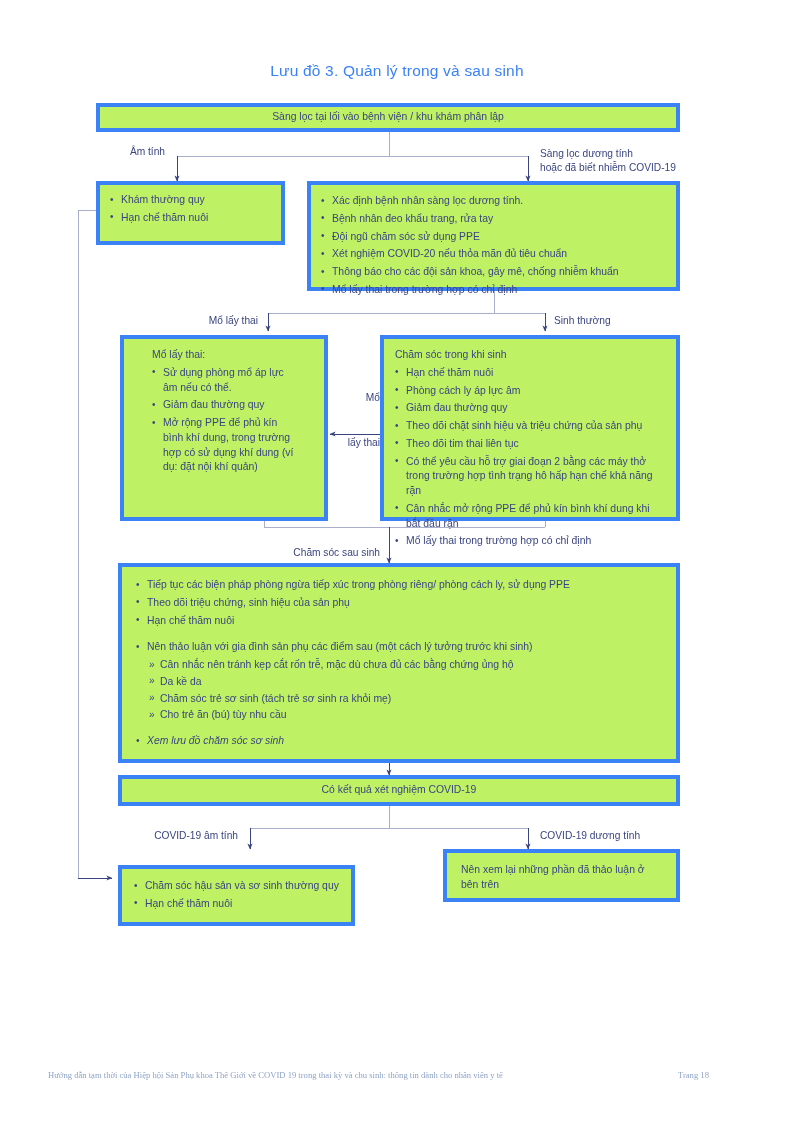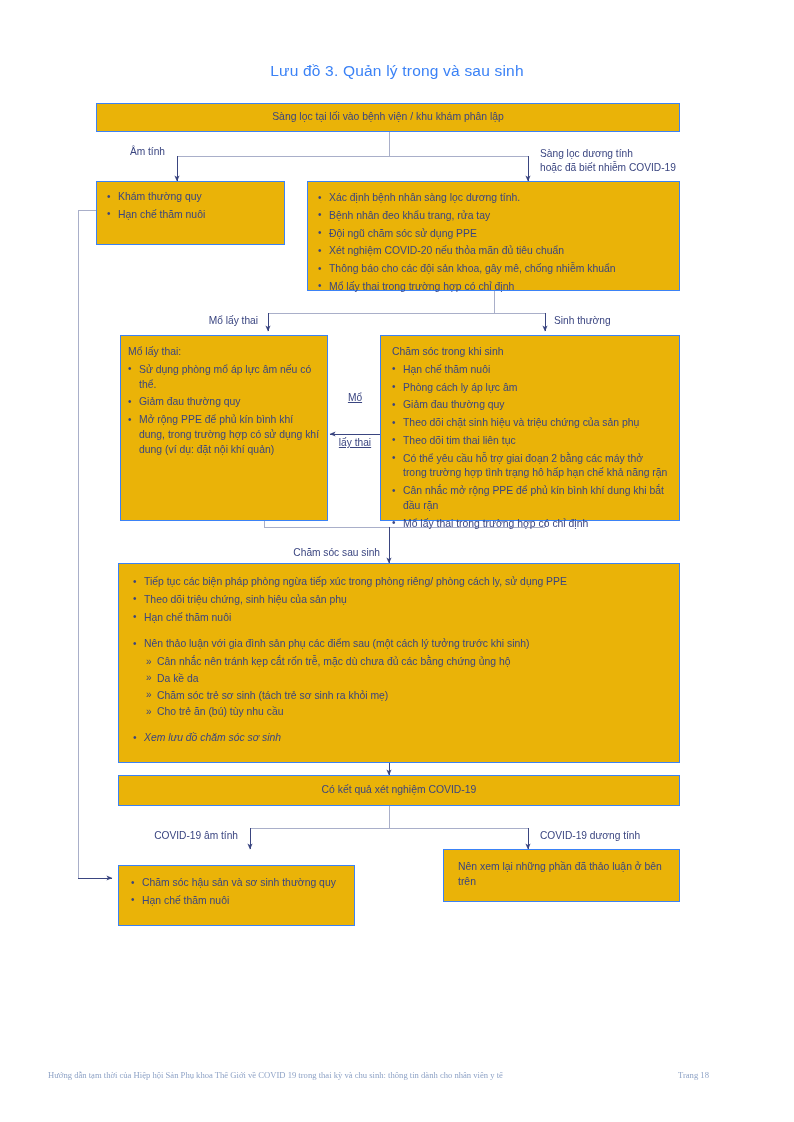--- a/index.html
+++ b/index.html
@@ -11,22 +11,22 @@
     position:relative;overflow:hidden;
   }
   .page{position:absolute;left:0;top:0;width:794px;height:1122px;}
 
   
   #wires{position:absolute;left:0;top:0;width:794px;height:1122px;pointer-events:none;}
 
   
   .box{
     position:absolute;
-    border:1px solid #3b82f6;
-    background:#eab308;
+    border:4px solid #3b82f6;
+    background:#bef264;
     box-sizing:border-box;
     font-size:10.4px;
     line-height:1.42;
     color:#3a4580;
     padding:8px 10px;
   }
   .box.center{display:flex;align-items:center;justify-content:center;padding:0 10px;}
   .box ul{list-style:none;margin:0;padding:0;}
   .box li{position:relative;padding-left:11px;margin:0 0 3px 0;}
   .box li:before{
@@ -37,21 +37,21 @@
   .box li.italic{font-style:italic;}
   .plain{margin:0 0 3px 0;}
   .gap{height:9px;}
 
   
   .lbl{
     position:absolute;font-size:10.2px;line-height:1.38;color:#3a4580;
     white-space:pre;
   }
   .lbl.r{text-align:right;}
-  .lbl.c{text-align:center;text-decoration:underline;}
+  .lbl.c{text-align:right;}
 
   
   #title{
     position:absolute;left:0;top:62px;width:794px;text-align:center;
     font-size:15.5px;color:#3b82f6;letter-spacing:.2px;
   }
 
   
   #footer{
     position:absolute;left:0;top:1070px;width:794px;
@@ -128,21 +128,21 @@
       <li>Đội ngũ chăm sóc sử dụng PPE</li>
       <li>Xét nghiệm COVID-20 nếu thỏa mãn đủ tiêu chuẩn</li>
       <li>Thông báo cho các đội sản khoa, gây mê, chống nhiễm khuẩn</li>
       <li>Mổ lấy thai trong trường hợp có chỉ định</li>
     </ul>
   </div>
 
   <div class="lbl r" style="left:155px;top:314px;width:103px;">Mổ lấy thai</div>
   <div class="lbl" style="left:554px;top:314px;">Sinh thường</div>
 
-  <div class="box" style="left:120px;top:335px;width:208px;height:186px;padding:9px 7px;">
+  <div class="box" style="left:120px;top:335px;width:208px;height:186px;padding:9px 28px;">
     <div class="plain">Mổ lấy thai:</div>
     <ul>
       <li>Sử dụng phòng mổ áp lực âm nếu có thể.</li>
       <li>Giảm đau thường quy</li>
       <li>Mở rộng PPE để phủ kín bình khí dung, trong trường hợp có sử dụng khí dung (ví dụ: đặt nội khí quản)</li>
     </ul>
   </div>
 
   <div class="lbl c" style="left:330px;top:391px;width:50px;">Mổ</div>
   <div class="lbl c" style="left:330px;top:405px;width:50px;margin-top:31px;">lấy thai</div>

